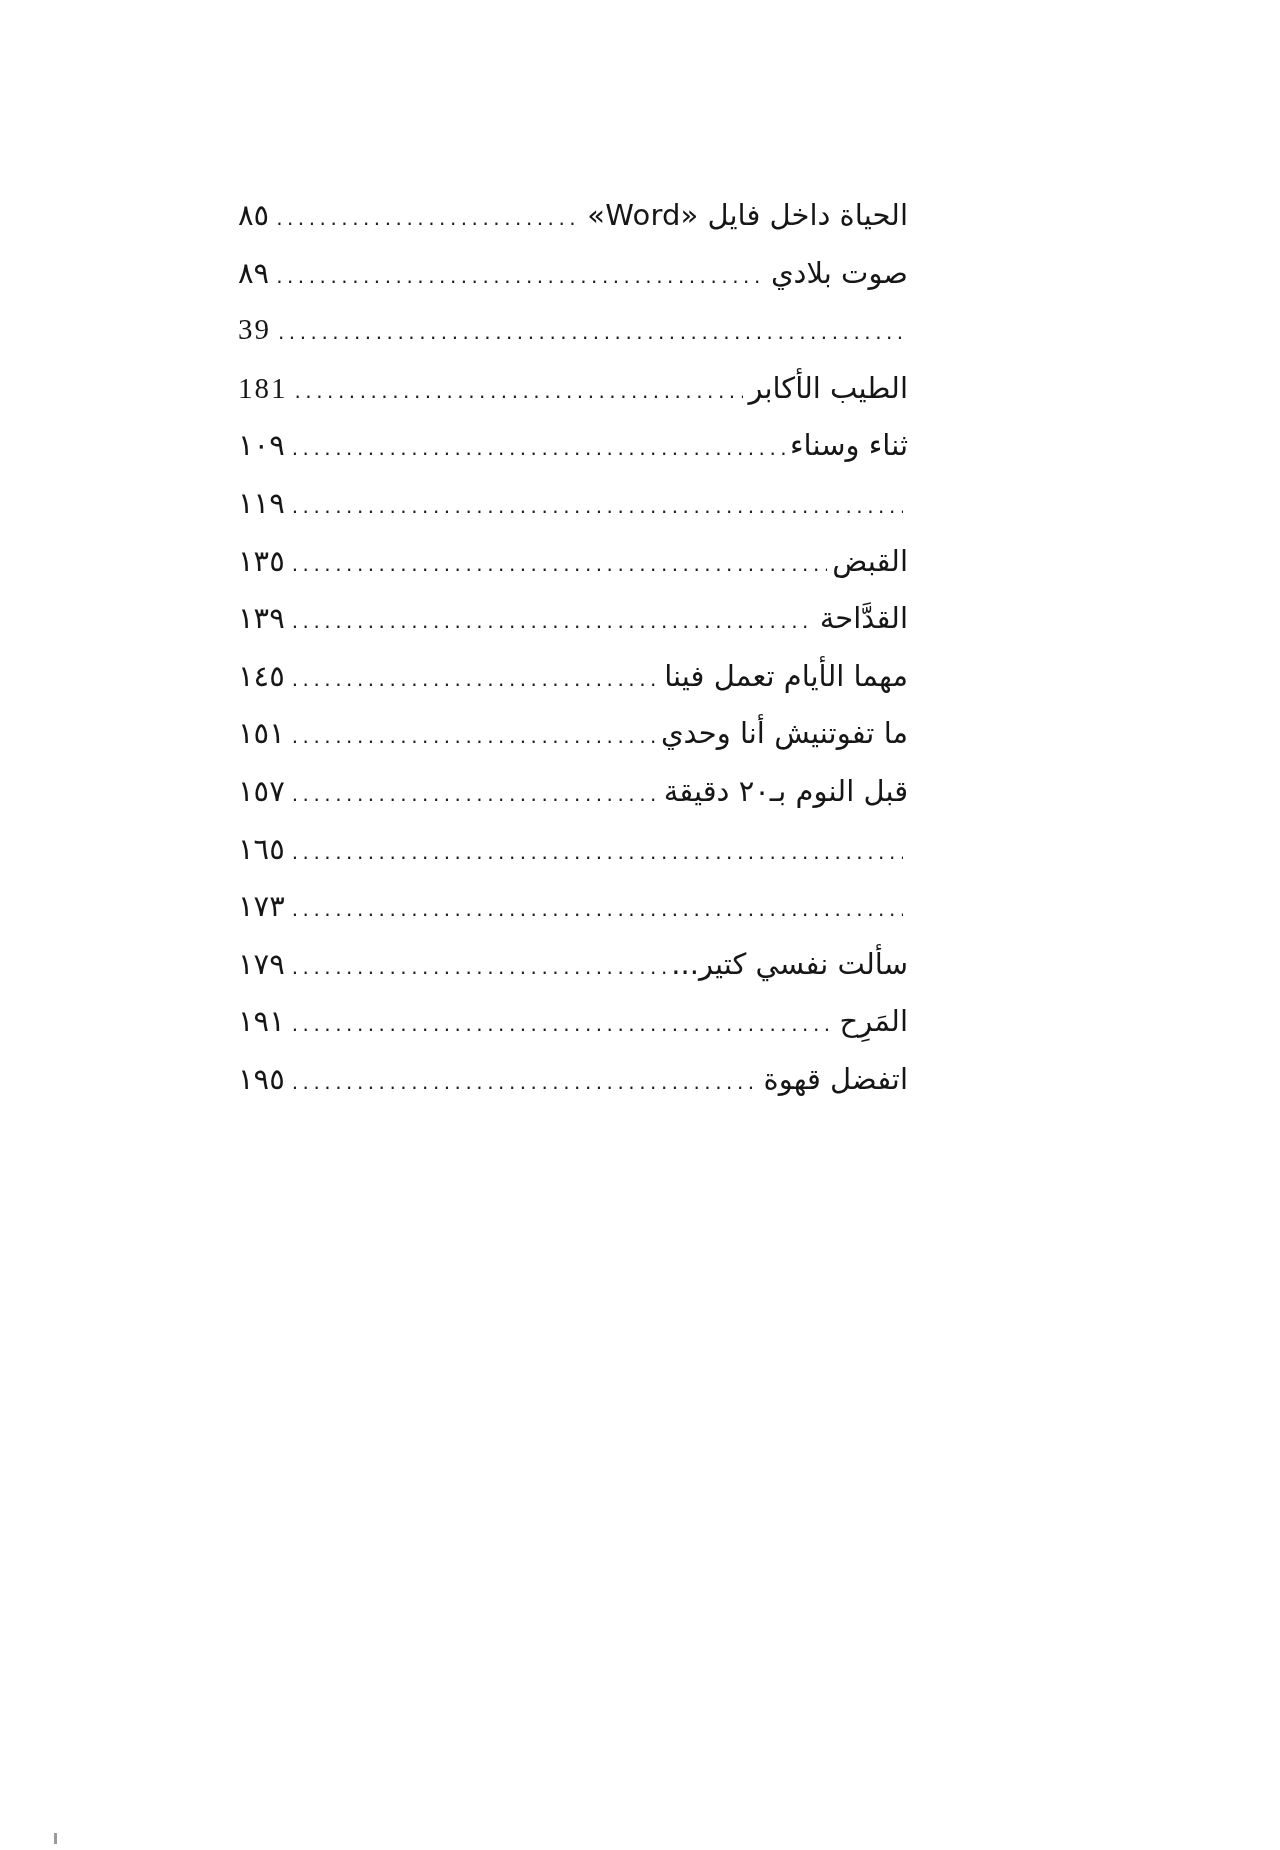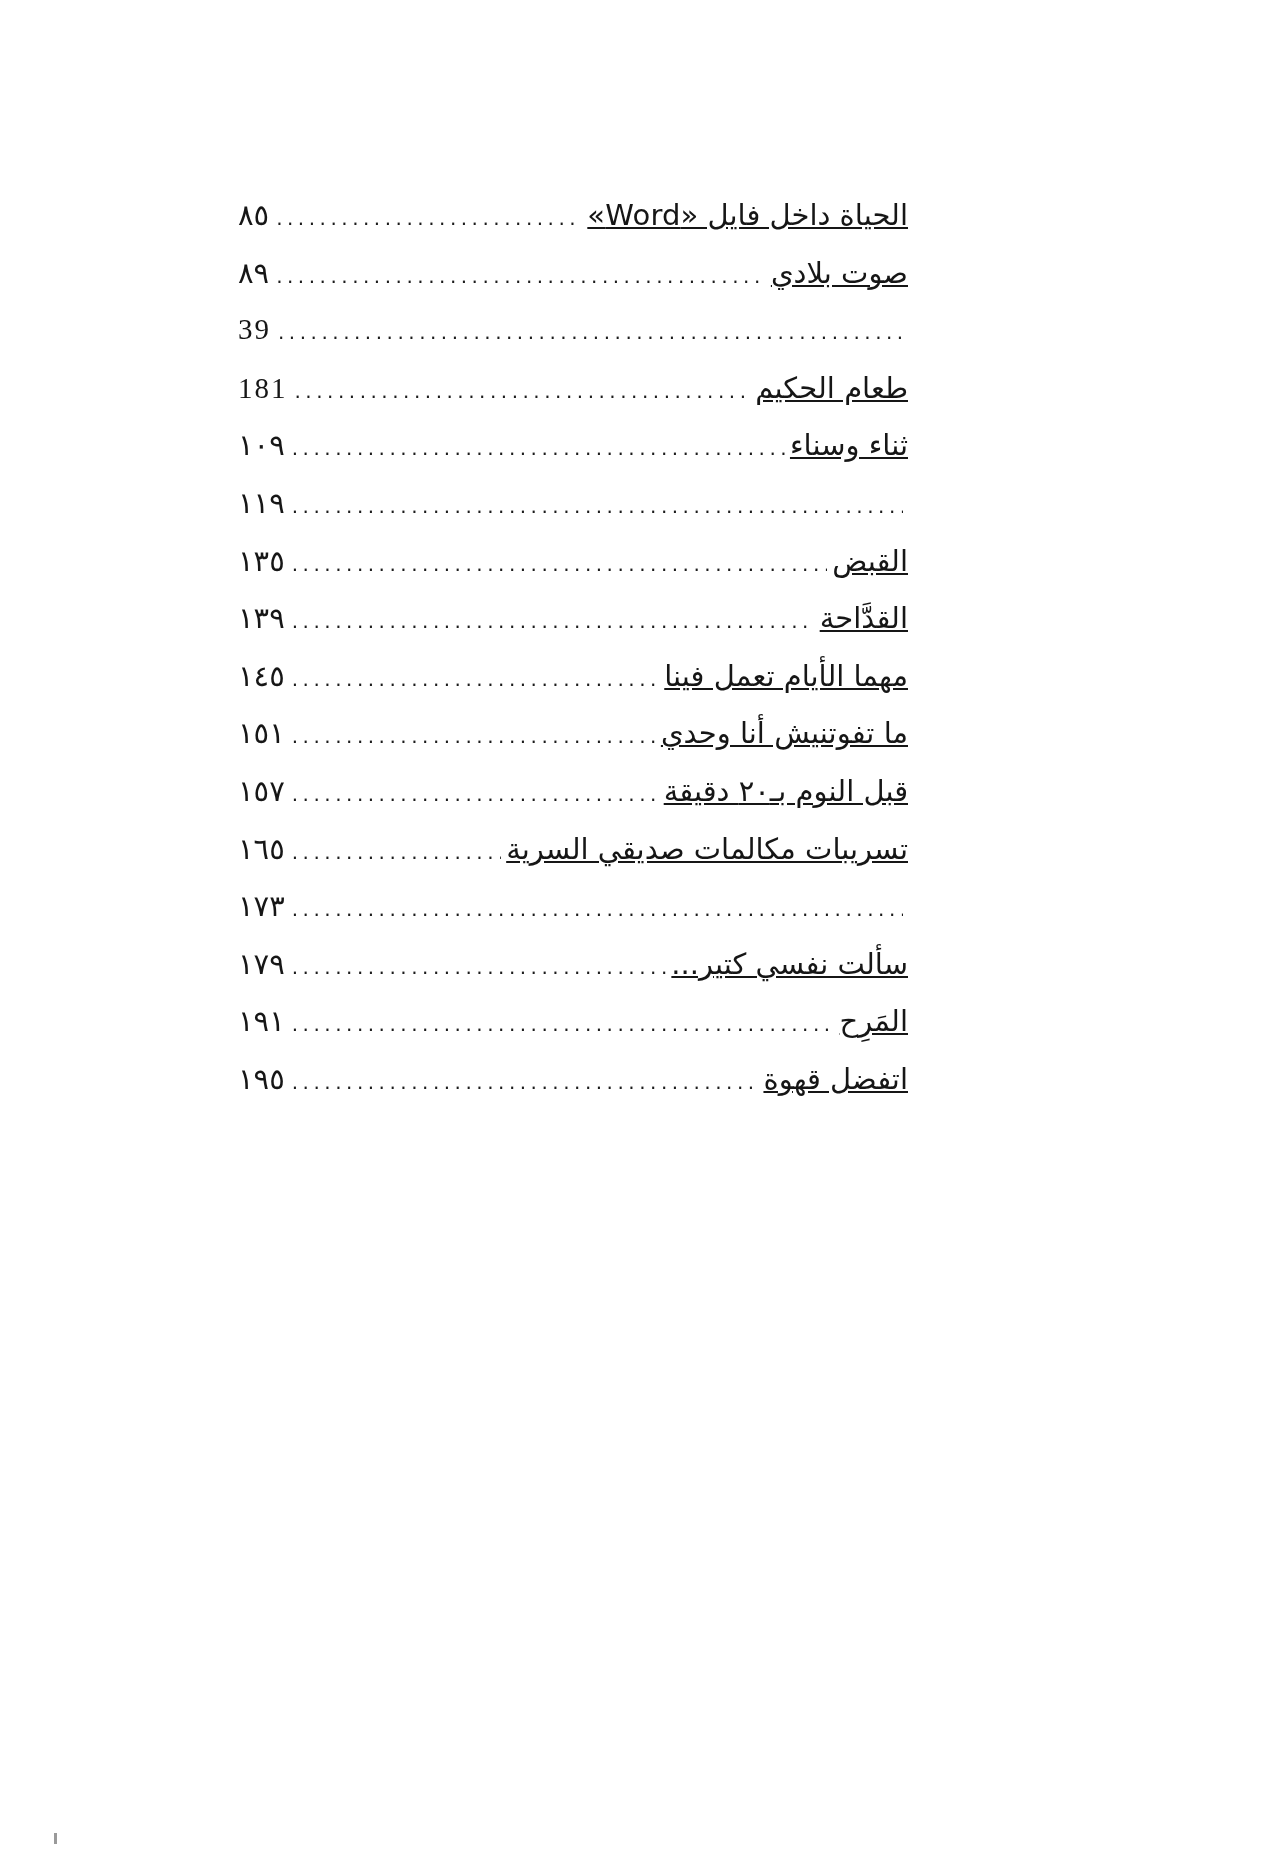--- a/index.html
+++ b/index.html
@@ -25,21 +25,20 @@
   .toc-row {
     display: flex;
     align-items: baseline;
     height: 57.6px;
     font-size: 29px;
   }
   .toc-title {
     white-space: nowrap;
     flex-shrink: 0;
     letter-spacing: 0.2px;
-    text-decoration: underline;
   }
   .toc-leader {
     flex: 1 1 auto;
     min-width: 14px;
     overflow: hidden;
     white-space: nowrap;
     font-size: 20px;
     letter-spacing: 4.5px;
     margin: 0 5px 0 7px;
     color: #1b1b1b;
@@ -77,21 +76,21 @@
     <span class="toc-leader">................................................................................................................................................................</span>
     <span class="toc-page">٨٩</span>
   </div>
 
   <div class="toc-row">
     <span class="toc-leader">................................................................................................................................................................</span>
     <span class="toc-page">39</span>
   </div>
 
   <div class="toc-row">
-    <span class="toc-title">طعام الحكيم</span>
+    <span class="toc-title">الطيب الأكابر</span>
     <span class="toc-leader">................................................................................................................................................................</span>
     <span class="toc-page">181</span>
   </div>
 
   <div class="toc-row">
     <span class="toc-title">ثناء وسناء</span>
     <span class="toc-leader">................................................................................................................................................................</span>
     <span class="toc-page">١٠٩</span>
   </div>
 
@@ -124,21 +123,20 @@
     <span class="toc-page">١٥١</span>
   </div>
 
   <div class="toc-row">
     <span class="toc-title">قبل النوم بـ٢٠ دقيقة</span>
     <span class="toc-leader">................................................................................................................................................................</span>
     <span class="toc-page">١٥٧</span>
   </div>
 
   <div class="toc-row">
-    <span class="toc-title">تسريبات مكالمات صديقي السرية</span>
     <span class="toc-leader">................................................................................................................................................................</span>
     <span class="toc-page">١٦٥</span>
   </div>
 
   <div class="toc-row">
     <span class="toc-leader">................................................................................................................................................................</span>
     <span class="toc-page">١٧٣</span>
   </div>
 
   <div class="toc-row">

